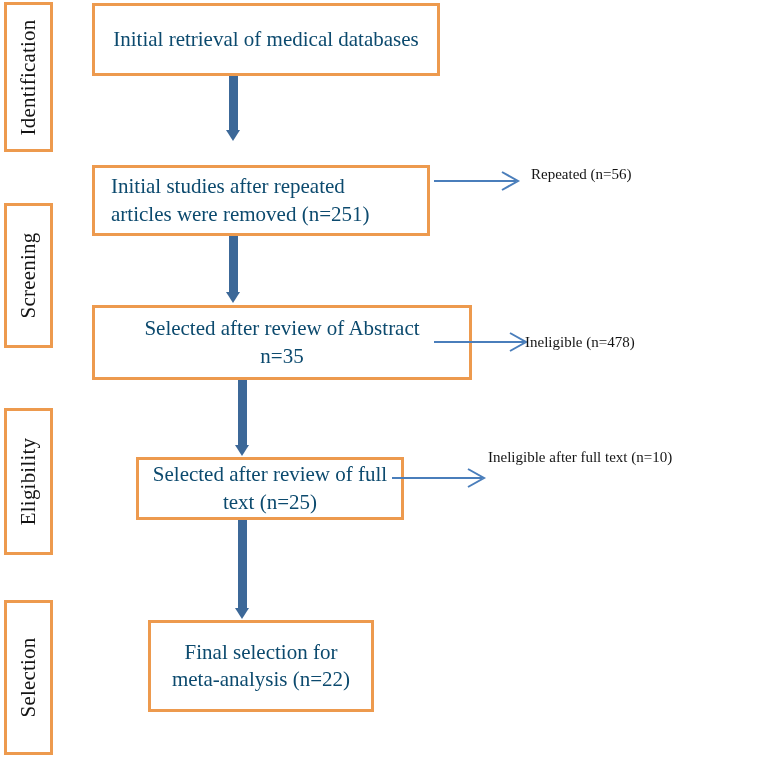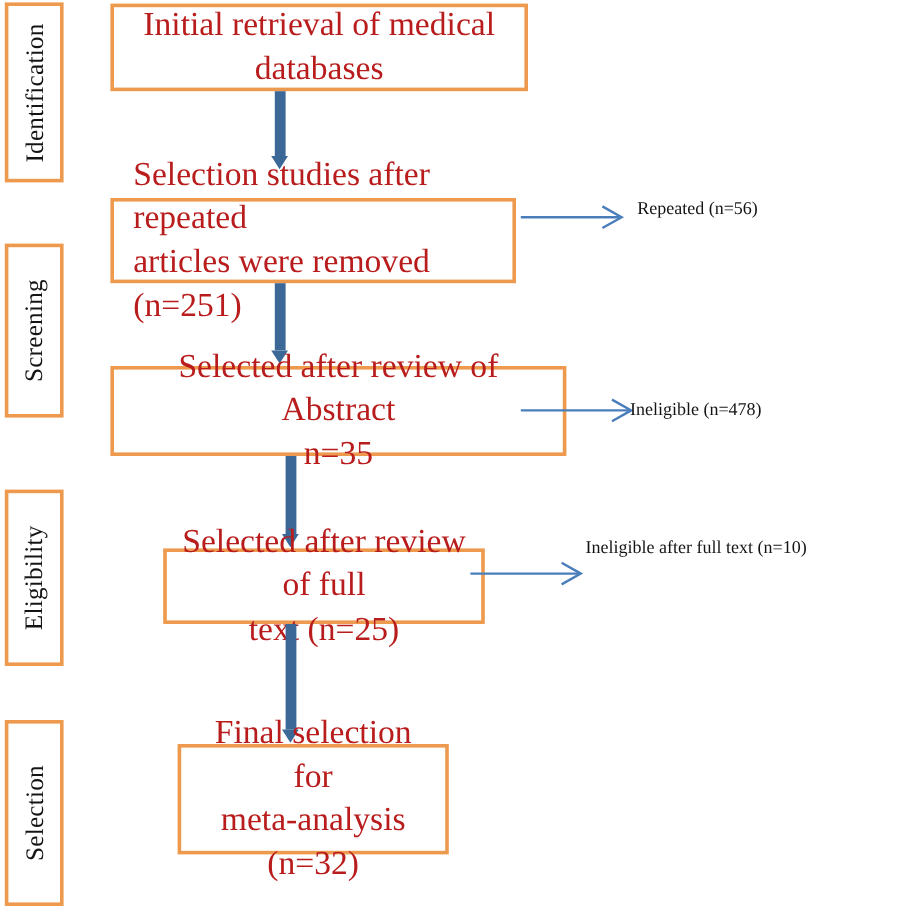--- a/index.html
+++ b/index.html
@@ -41,23 +41,23 @@
   .flow-box {
     position: absolute;
     box-sizing: border-box;
     border: 3px solid #ED9A4E;
     background: #ffffff;
     display: flex;
     align-items: center;
     justify-content: center;
   }
   .flow-text {
-    font-size: 28px;
+    font-size: 21px;
     line-height: 1.30;
-    color: #b91c1c;
+    color: #0c4a6e;
     padding: 0 10px;
     width: 100%;
     box-sizing: border-box;
   }
   .align-center { text-align: center; }
   .align-left   { text-align: left; padding-left: 16px; }
 
   
   .vconn {
     position: absolute;
@@ -121,21 +121,21 @@
     </div>
   </div>
 
   <div class="vconn" style="left:229px; top:76px;">
     <div class="shaft" style="height:54px;"></div>
     <div class="head" style="top:54px;"></div>
   </div>
 
   <div class="flow-box" style="left:92px; top:165px; width:338px; height:71px;">
     <div class="flow-text align-left">
-      <div>Selection studies after repeated</div>
+      <div>Initial studies after repeated</div>
       <div>articles were removed (n=251)</div>
     </div>
   </div>
 
   <svg class="sidearrow" style="left:432px; top:168px;" width="100" height="26" viewBox="0 0 100 26">
     <line x1="2" y1="13" x2="84" y2="13" stroke="#4A7EBB" stroke-width="2"></line>
     <polyline points="70,4 86,13 70,22" fill="none" stroke="#4A7EBB" stroke-width="2"></polyline>
   </svg>
   <div class="side-note" style="left:531px; top:166px;">
     <span>Repeated (n=56)</span>
@@ -182,17 +182,17 @@
   </div>
 
   <div class="vconn" style="left:238px; top:520px;">
     <div class="shaft" style="height:88px;"></div>
     <div class="head" style="top:88px;"></div>
   </div>
 
   <div class="flow-box" style="left:148px; top:620px; width:226px; height:92px;">
     <div class="flow-text align-center">
       <div>Final selection for</div>
-      <div>meta-analysis (n=32)</div>
+      <div>meta-analysis (n=22)</div>
     </div>
   </div>
 
 </div>
 
 </body></html>

